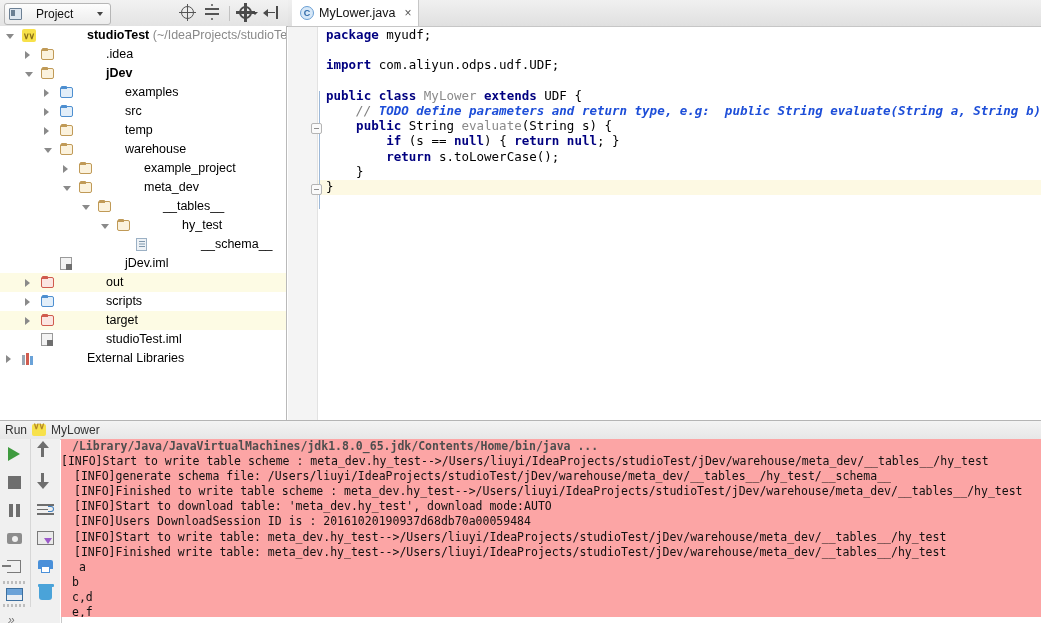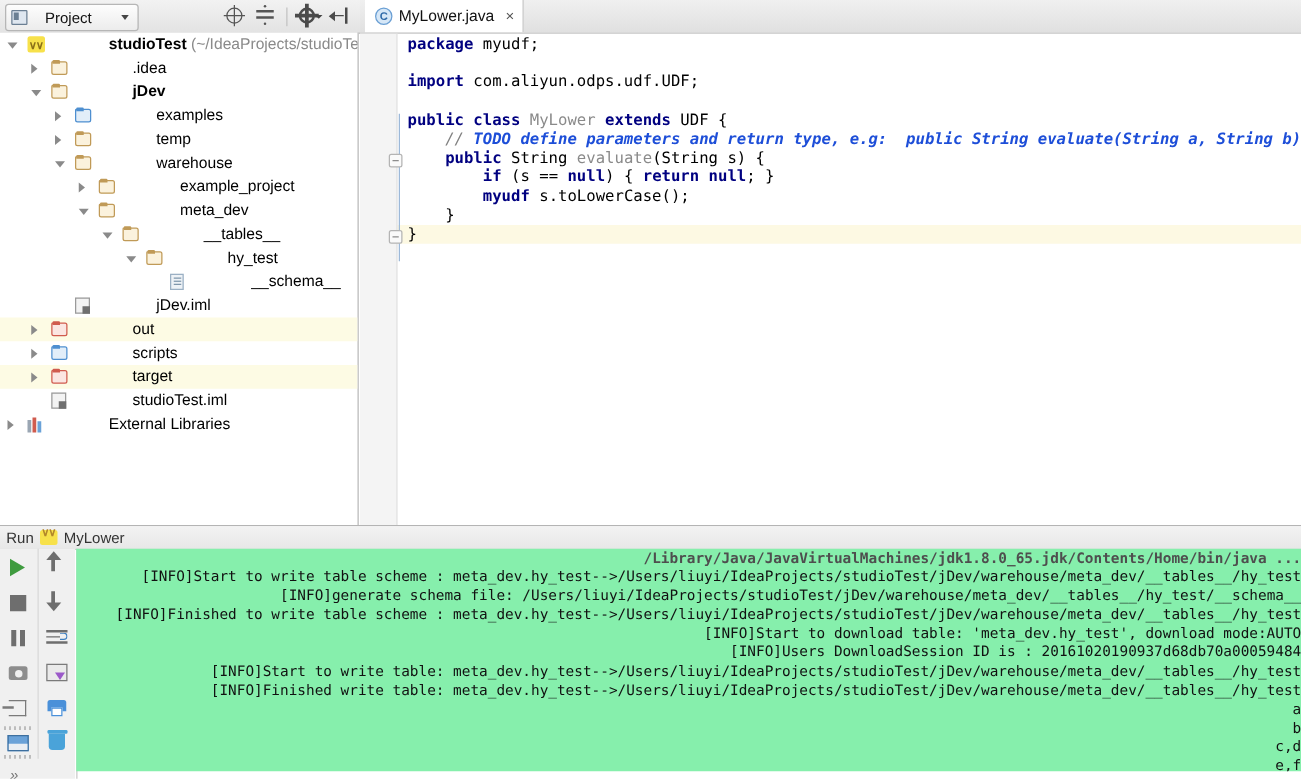--- a/index.html
+++ b/index.html
@@ -161,22 +161,22 @@
   .wrp b{position:absolute;right:0;top:2px;width:6px;height:6px;border:1.8px solid #3f7fbf;
     border-left:none;border-radius:0 4px 4px 0;box-sizing:border-box;}
   .scrl{position:absolute;left:6px;top:8px;width:17px;height:14px;background:#eaeaea;
     border:1.6px solid #7a7a7a;box-sizing:border-box;}
   .scrl:after{content:"";position:absolute;right:1px;bottom:0px;width:0;height:0;
     border-left:4.5px solid transparent;border-right:4.5px solid transparent;border-top:6px solid #9b59c9;}
   .prnt{position:absolute;left:7px;top:9px;width:15px;height:9px;background:#4a90d9;border-radius:2px 2px 0 0;}
   .prnt:after{content:"";position:absolute;left:3px;top:6px;width:9px;height:7px;background:#fff;border:1px solid #4a90d9;box-sizing:border-box;}
   .trsh{position:absolute;left:8px;top:8px;width:13px;height:13px;background:#4aa3d9;border-radius:0 0 3px 3px;}
   .trsh:before{content:"";position:absolute;left:-1.5px;top:-3px;width:16px;height:3px;background:#4aa3d9;border-radius:1px;}
-  .console{position:absolute;left:61px;top:18px;width:980px;height:178px;background:#86efac;overflow:hidden;
-    font-family:"DejaVu Sans Mono","Liberation Mono",monospace;font-size:11.5px;color:#111;text-align:right;}
+  .console{position:absolute;left:61px;top:18px;width:980px;height:178px;background:#fca5a5;overflow:hidden;
+    font-family:"DejaVu Sans Mono","Liberation Mono",monospace;font-size:11.5px;color:#111;}
   .cline{height:15.1px;line-height:15.1px;white-space:pre;}
   .cline.cmd{color:#4e4e4e;font-weight:bold;}
   .sepline{position:absolute;left:0;top:18px;width:61px;height:185px;border-right:1px solid #c9c9c9;}
   .dots{position:absolute;left:3px;width:24px;height:3px;
     background:repeating-linear-gradient(90deg,#bdbdbd 0 2px,transparent 2px 4px);}
 </style>
 </head>
 <body>
 
 <div id="app">
@@ -235,20 +235,25 @@
           <span class="fldr f-tan" style="left: 41px;"></span>
           <span class="lbl b" style="left: 58px;">jDev</span>
         </div>
         <div class="row">
           <span class="arrow" style="left: 44px;"></span>
           <span class="fldr f-blue" style="left: 60px;"></span>
           <span class="lbl" style="left: 77px;">examples</span>
         </div>
         <div class="row">
           <span class="arrow" style="left: 44px;"></span>
+          <span class="fldr f-blue" style="left: 60px;"></span>
+          <span class="lbl" style="left: 77px;">src</span>
+        </div>
+        <div class="row">
+          <span class="arrow" style="left: 44px;"></span>
           <span class="fldr f-tan" style="left: 60px;"></span>
           <span class="lbl" style="left: 77px;">temp</span>
         </div>
         <div class="row">
           <span class="arrow open" style="left: 44px;"></span>
           <span class="fldr f-tan" style="left: 60px;"></span>
           <span class="lbl" style="left: 77px;">warehouse</span>
         </div>
         <div class="row">
           <span class="arrow" style="left: 63px;"></span>
@@ -318,21 +323,21 @@
     <div class="fold" style="top:157px;border-radius:2px;"></div>
     <div class="code" id="code-lines">
         <div class="cl"><span class="kw">package</span><span> myudf;</span></div>
         <div class="cl">&nbsp;</div>
         <div class="cl"><span class="kw">import</span><span> com.aliyun.odps.udf.UDF;</span></div>
         <div class="cl">&nbsp;</div>
         <div class="cl"><span class="kw">public class</span><span> </span><span class="cls">MyLower</span><span> </span><span class="kw">extends</span><span> UDF {</span></div>
         <div class="cl"><span>    </span><span class="cmt">// </span><span class="todo">TODO define parameters and return type, e.g:  public String evaluate(String a, String b)</span></div>
         <div class="cl"><span>    </span><span class="kw">public</span><span> String </span><span class="cls">evaluate</span><span>(String s) {</span></div>
         <div class="cl"><span>        </span><span class="kw">if</span><span> (s == </span><span class="kw">null</span><span>) { </span><span class="kw">return null</span><span>; }</span></div>
-        <div class="cl"><span>        </span><span class="kw">myudf</span><span> s.toLowerCase();</span></div>
+        <div class="cl"><span>        </span><span class="kw">return</span><span> s.toLowerCase();</span></div>
         <div class="cl"><span>    }</span></div>
         <div class="cl"><span>}</span></div>
       </div>
   </div>
 
   <div class="runwrap">
     <div class="runhdr">
       <span>Run</span>
       <span class="ric"></span>
       <span>MyLower</span>

